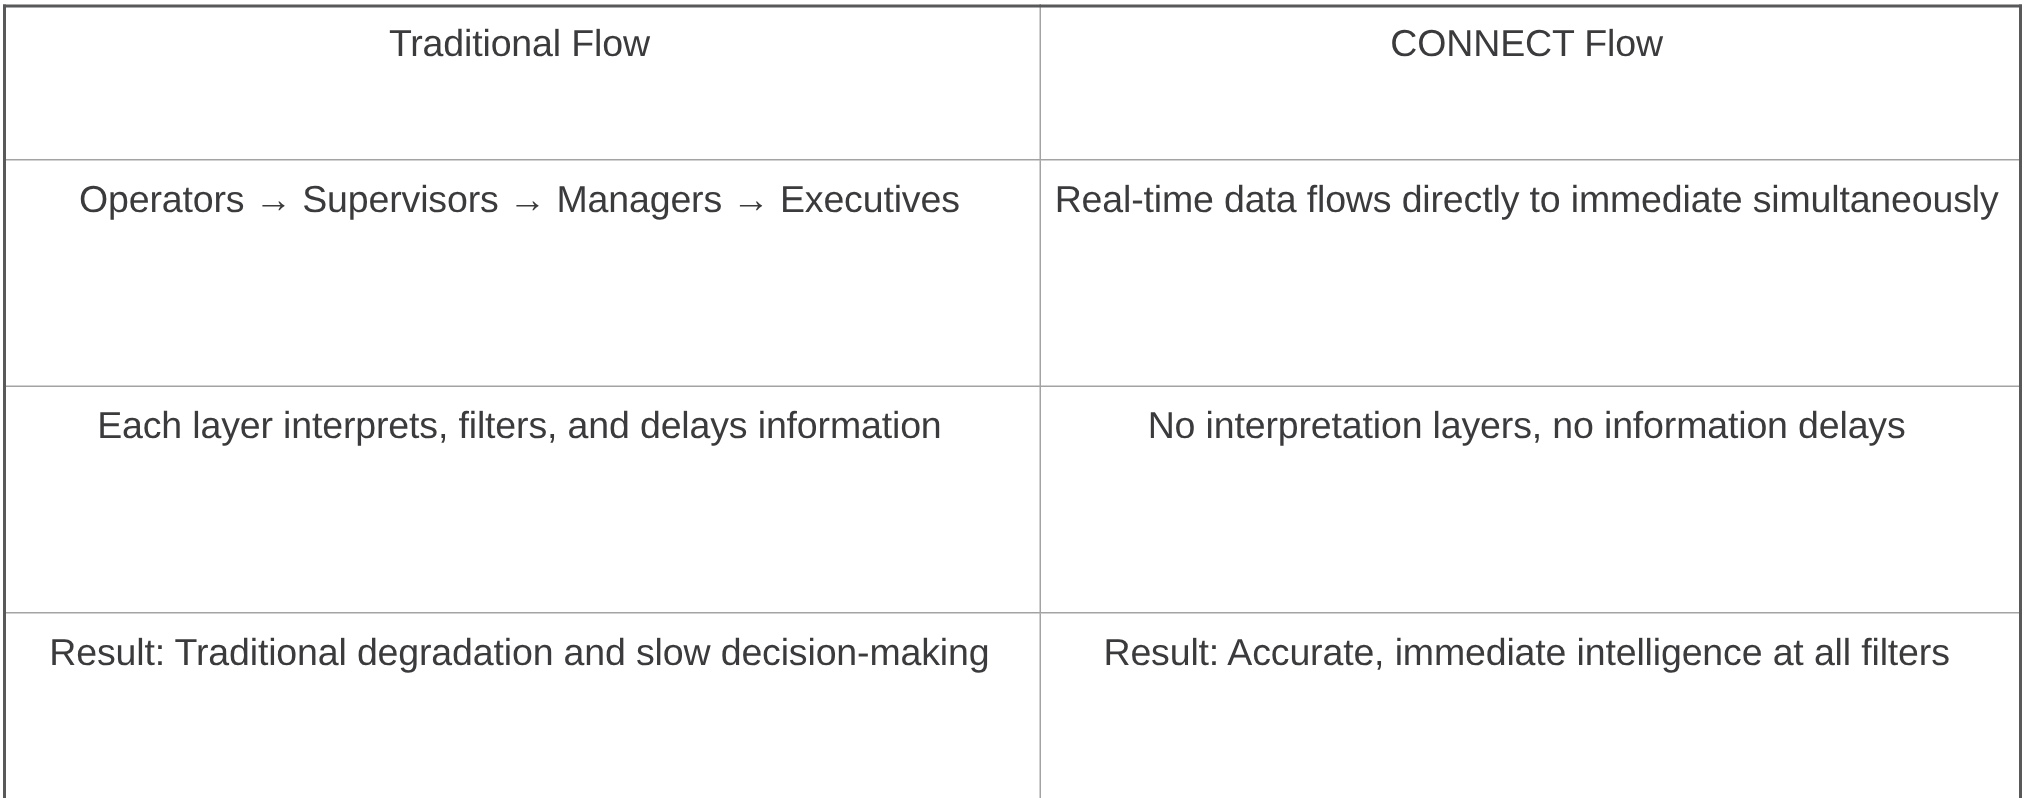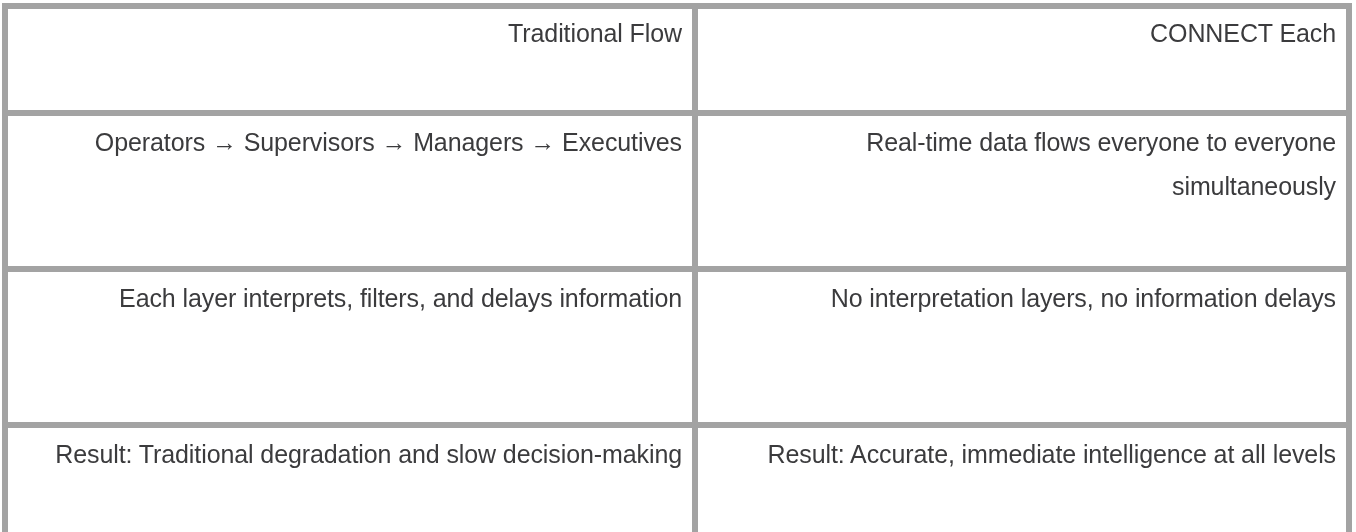--- a/index.html
+++ b/index.html
@@ -33,25 +33,25 @@
     border: 2px solid #58595b;
   }
 
   table.compare-table col.col-left  { width: 690px; }
   table.compare-table col.col-right { width: 654px; }
 
   table.compare-table tr { }
 
   table.compare-table th,
   table.compare-table td {
-    border: 6px solid #a3a3a3;
+    border: 1px solid #a3a3a3;
     border-collapse: collapse;
     padding: 4px 10px 4px 6px;
     margin: 0;
-    text-align: right;
+    text-align: center;
     vertical-align: top;
     font-weight: normal;
     font-size: 25px;
     line-height: 44px;
     color: #3b3b3d;
     letter-spacing: -0.1px;
     word-spacing: 0px;
     font-stretch: semi-condensed;
   }
 
@@ -80,44 +80,44 @@
     <colgroup>
       <col class="col-left">
       <col class="col-right">
     </colgroup>
     <thead>
       <tr class="row-header">
         <th>
           <span class="cell-text">Traditional Flow</span>
         </th>
         <th>
-          <span class="cell-text">CONNECT Each</span>
+          <span class="cell-text">CONNECT Flow</span>
         </th>
       </tr>
     </thead>
     <tbody>
       <tr class="row-1">
         <td>
           <span class="cell-text">Operators → Supervisors → Managers → Executives</span>
         </td>
         <td>
-          <span class="cell-text">Real-time data flows everyone to everyone simultaneously</span>
+          <span class="cell-text">Real-time data flows directly to immediate simultaneously</span>
         </td>
       </tr>
       <tr class="row-2">
         <td>
           <span class="cell-text">Each layer interprets, filters, and delays information</span>
         </td>
         <td class="v-center">
           <span class="cell-text">No interpretation layers, no information delays</span>
         </td>
       </tr>
       <tr class="row-3">
         <td>
           <span class="cell-text">Result: Traditional degradation and slow decision-making</span>
         </td>
         <td>
-          <span class="cell-text">Result: Accurate, immediate intelligence at all levels</span>
+          <span class="cell-text">Result: Accurate, immediate intelligence at all filters</span>
         </td>
       </tr>
     </tbody>
   </table>
 </div>
 
 </body></html>

